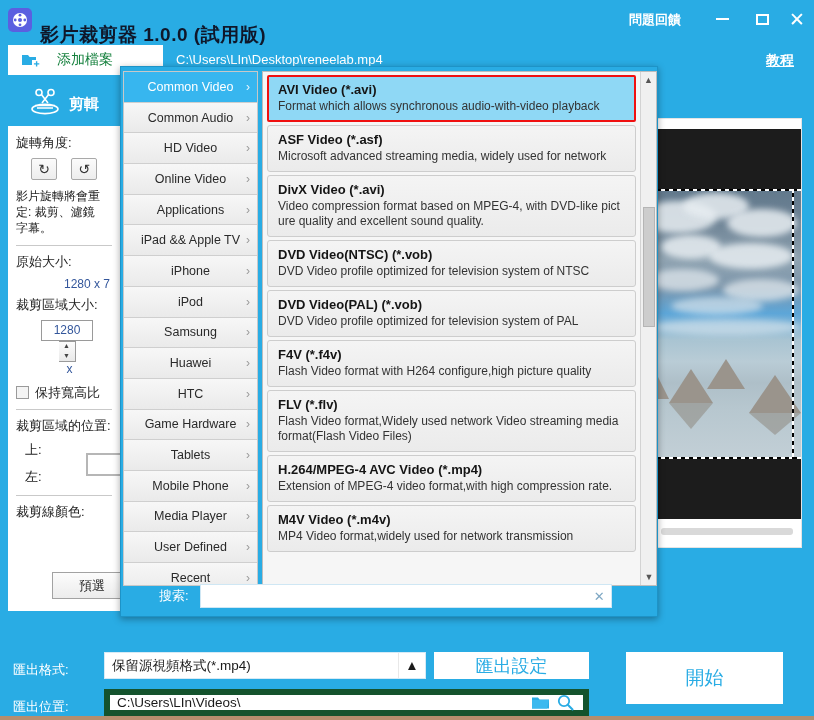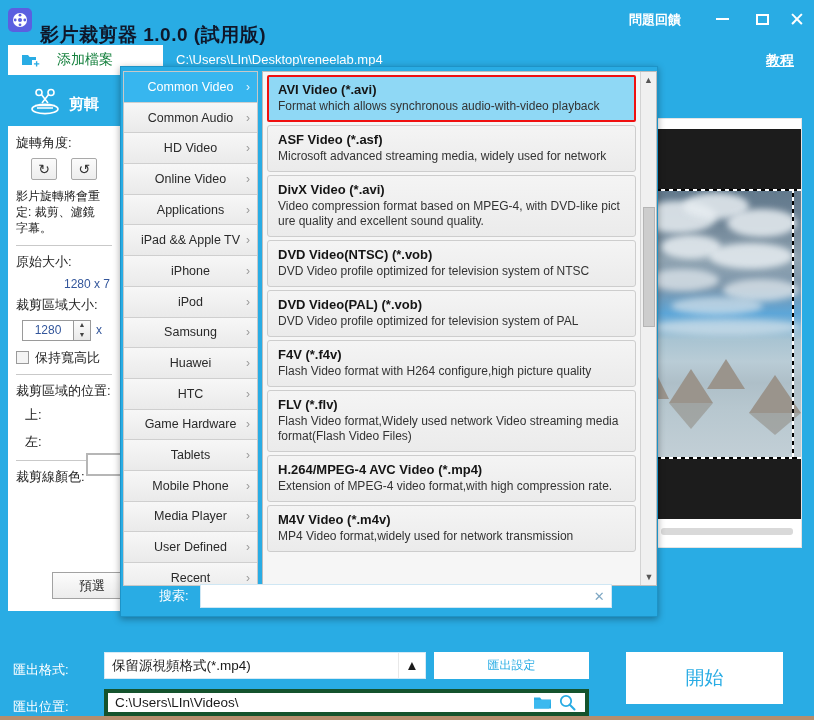--- a/index.html
+++ b/index.html
@@ -81,21 +81,21 @@
     background: linear-gradient(#fbfbfb,#ededed);
     border-radius: 2px; display: flex; align-items: center; justify-content: center;
     cursor: pointer; font-size: 14px; color: #333;
   }
   .lp-note { font-size: 12px; color: #222; line-height: 1.35; margin-bottom: 8px;
              overflow: hidden; white-space: nowrap; }
   .lp-note div { white-space: nowrap; }
   .lp-sep { border-top: 1px solid #c9c9c9; margin: 4px 0 7px 0; }
   .lp-value { font-size: 12px; color: #33569b; text-align: right; padding-right: 2px;
               white-space: nowrap; overflow: hidden; }
-  .spin-row { display: flex; align-items: center; margin: 5px 0 8px 6px; }
+  .spin-row { display: flex; align-items: center; margin: 5px 0 8px 6px; flex-direction: column; }
   .spin-box {
     width: 52px; height: 21px; border: 1px solid #9a9a9a; background: #fff;
     font-size: 12px; color: #33569b; display: flex; align-items: center;
     justify-content: center; font-family: inherit;
   }
   .spin-arrows {
     width: 17px; height: 21px; border: 1px solid #9a9a9a; border-left: none;
     background: linear-gradient(#fcfcfc,#e9e9e9);
     display: flex; flex-direction: column; align-items: center;
     justify-content: space-around; cursor: pointer;
@@ -249,25 +249,25 @@
   }
   .combo-format span { margin-left: 7px; font-size: 13.5px; color: #1a1a1a; white-space: nowrap; }
   .combo-arrow {
     position: absolute; right: 0; top: 0; width: 27px; height: 25px;
     display: flex; align-items: center; justify-content: center;
     font-size: 9px; color: #444; background: #ffffff; border-left: 1px solid #e8e8e8;
   }
   .export-settings {
     position: absolute; left: 434px; top: 652px; width: 155px; height: 27px;
     background: #ffffff; display: flex; align-items: center; justify-content: center;
-    font-size: 12px; color: #29ace4; cursor: pointer; border: none; font-family: inherit;
+    font-size: 18px; color: #29ace4; cursor: pointer; border: none; font-family: inherit;
   }
   .loc-input {
     position: absolute; left: 104px; top: 689px; width: 485px; height: 27px;
-    background: #ffffff; border: 4px solid #14532d; display: flex; align-items: center;
+    background: #ffffff; border: 6px solid #14532d; display: flex; align-items: center;
   }
   .loc-input input {
     border: none; outline: none; flex: 1; height: 100%;
     padding-left: 7px; font-size: 13.5px; font-family: inherit; color: #1a1a1a;
     background: transparent;
   }
   .loc-icons { display: flex; align-items: center; gap: 7px; padding-right: 9px; }
   .loc-icons span { cursor: pointer; display: flex; }
   .start-btn {
     position: absolute; left: 626px; top: 652px; width: 157px; height: 52px;

